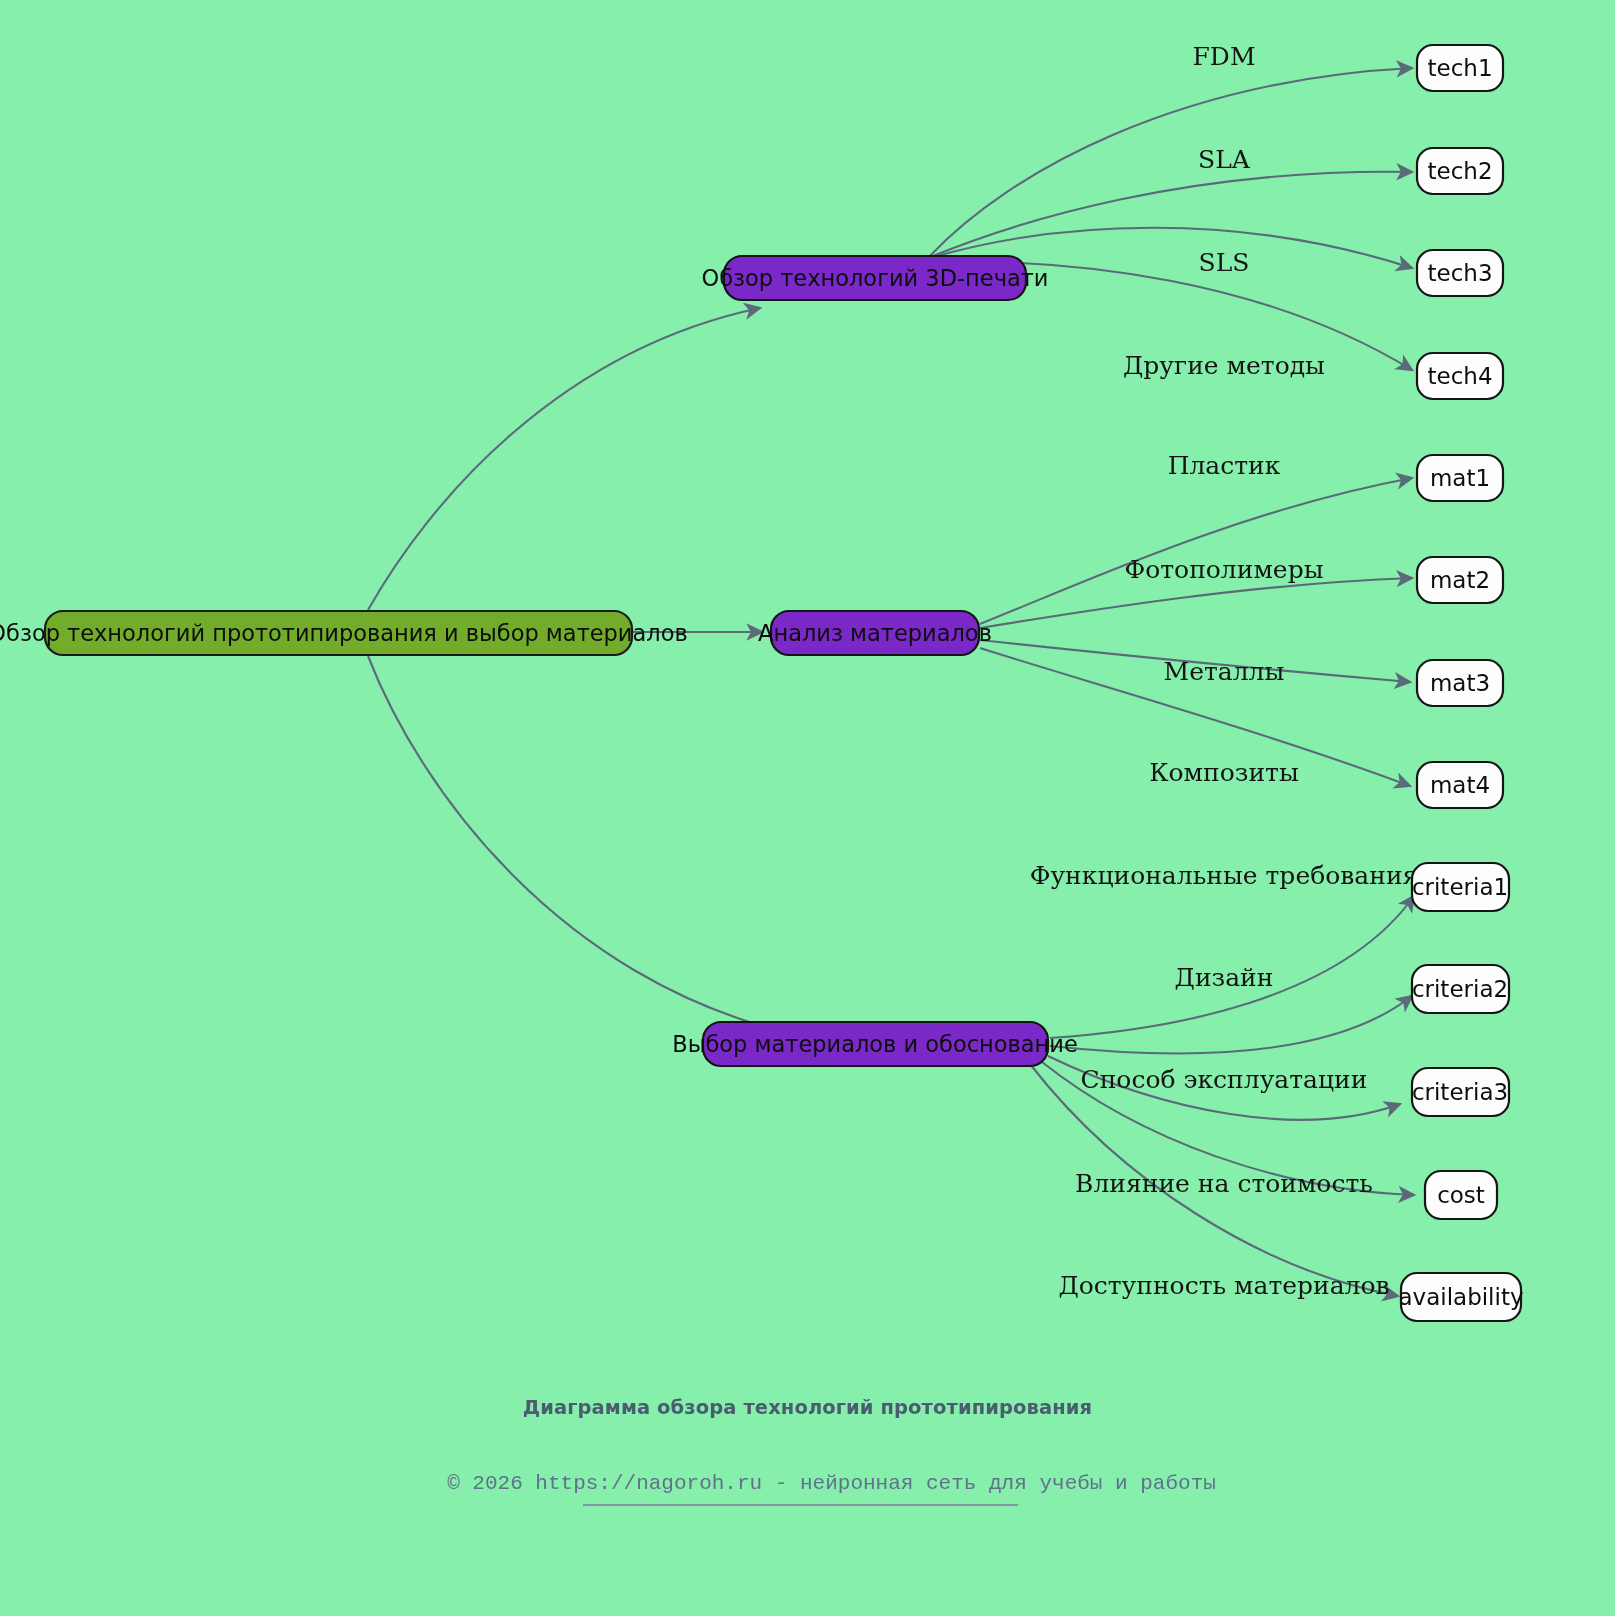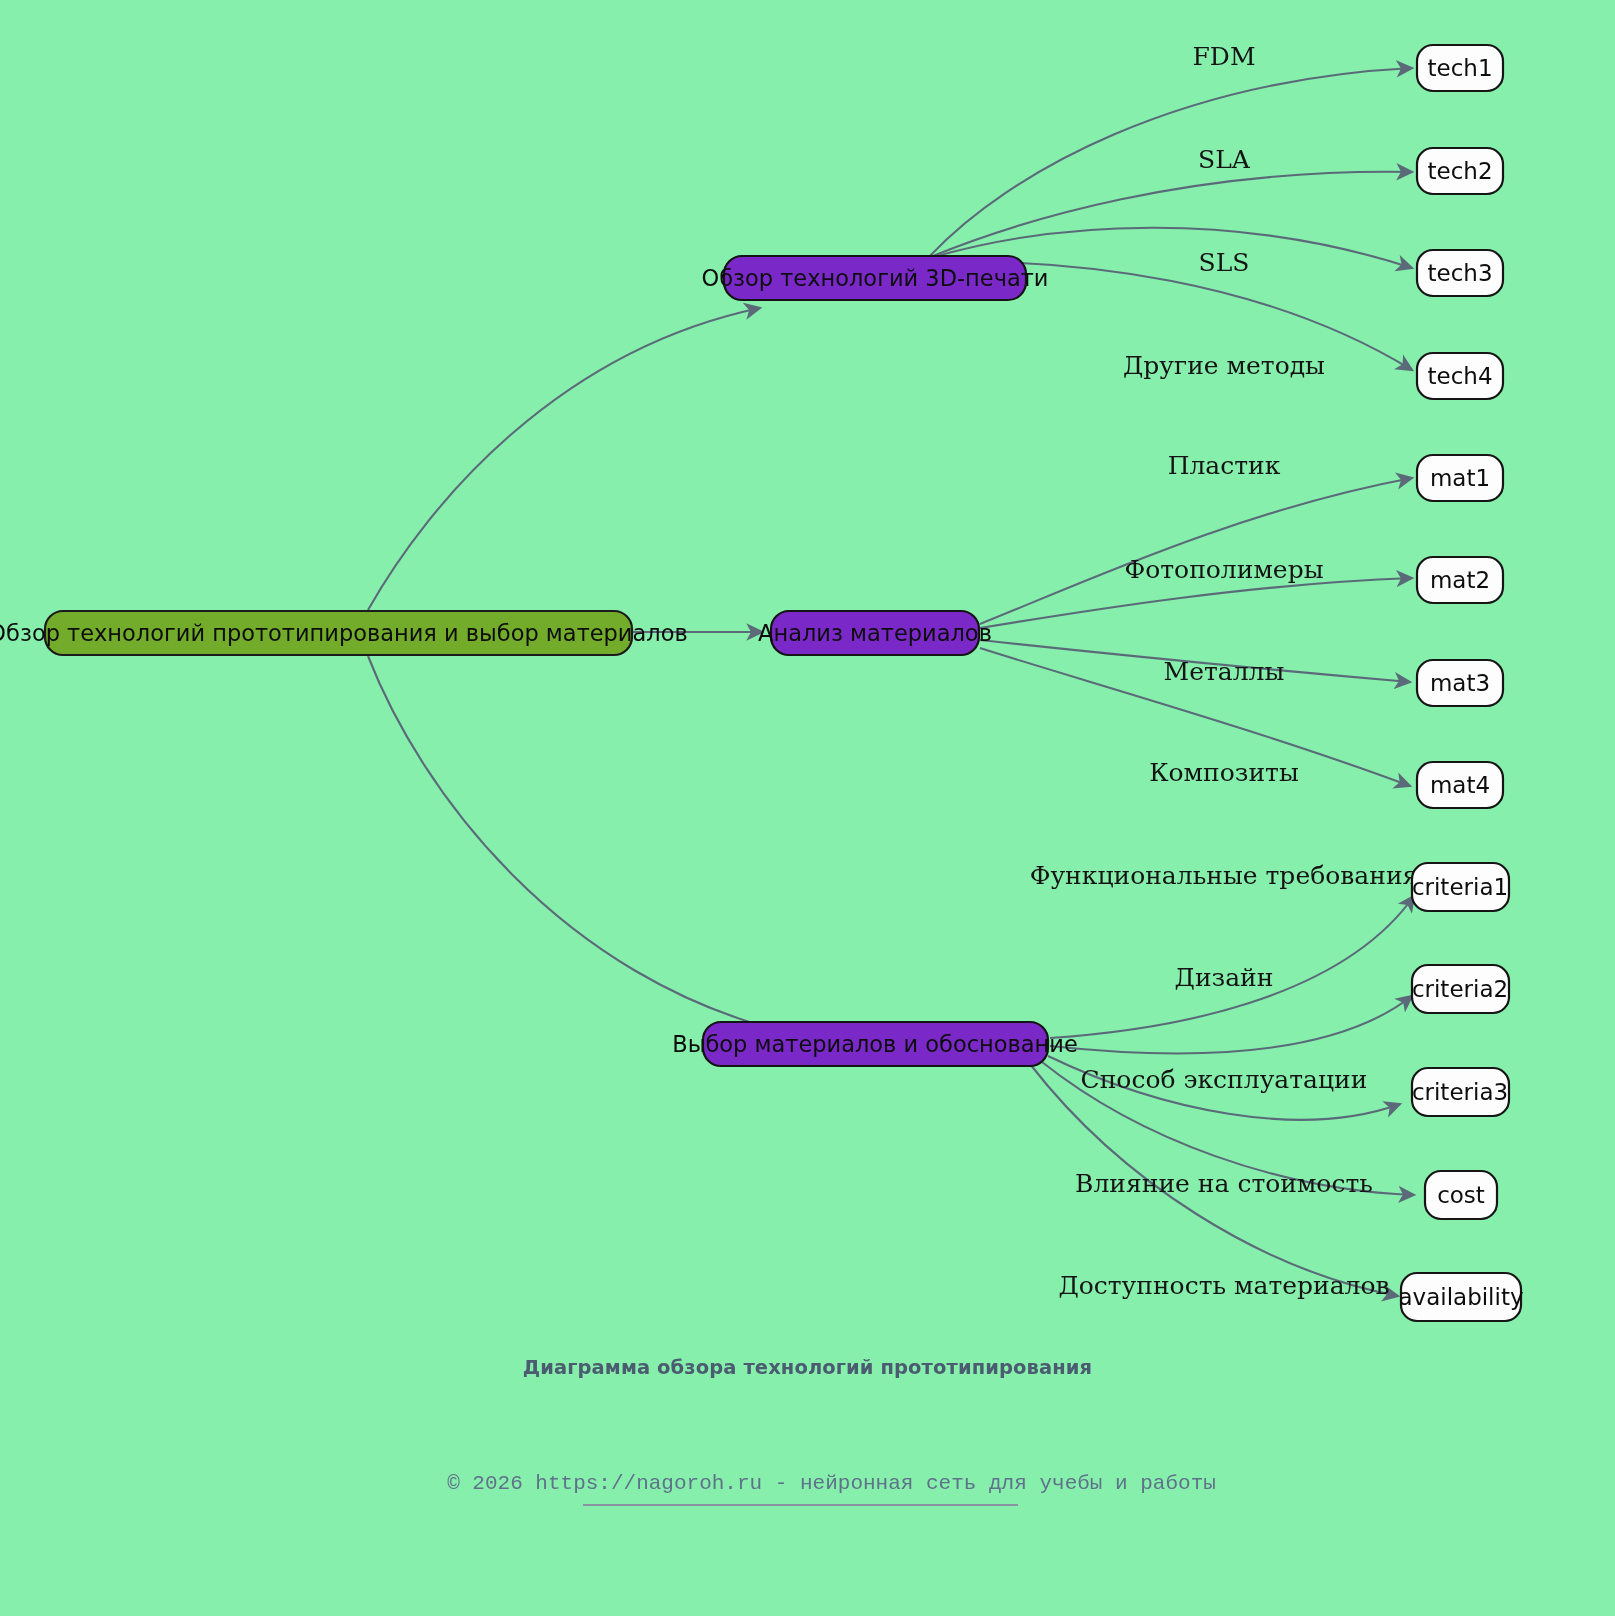--- a/index.html
+++ b/index.html
@@ -218,21 +218,21 @@
         <text class="node-text node-text-leaf" x="1461" y="1196">cost</text>
       </g>
       <g>
         <rect class="node-rect-leaf" x="1401" y="1273" width="120" height="48" rx="16" ry="16"></rect>
         <text class="node-text node-text-leaf" x="1461" y="1298">availability</text>
       </g>
 
     </g>
   </svg>
 
-  <div class="footer footer-title" style="position:absolute;top:1355px;">
+  <div class="footer footer-title" style="position:absolute;top:1395px;">
     <div>Диаграмма обзора технологий прототипирования</div>
   </div>
 
   <div class="footer-rule"></div>
 
   <div class="footer" style="position:absolute;top:1472px;font-family:Liberation Mono, monospace;font-size:21px;color:#60718a;padding-left:24px;">© 2026 https://nagoroh.ru - нейронная сеть для учебы и работы</div>
 
 </div>
 
 </body></html>

